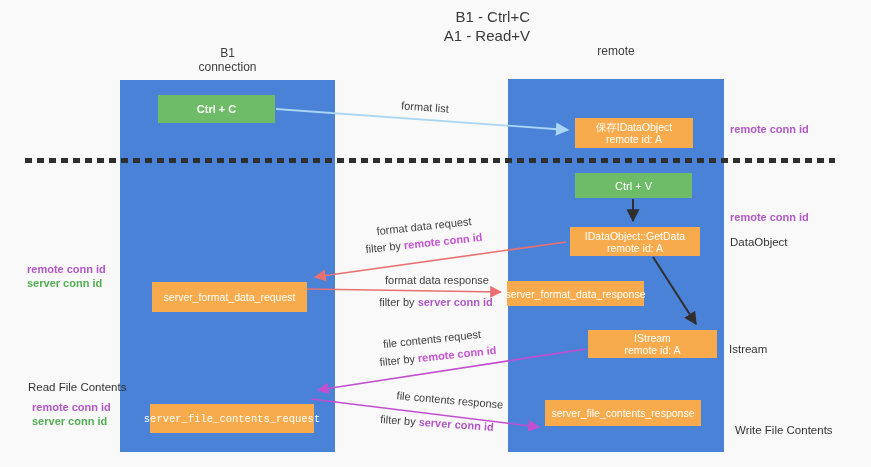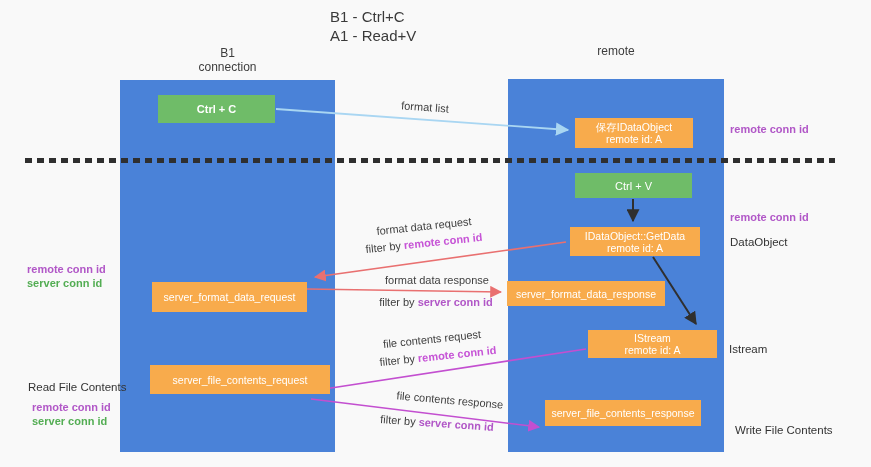--- a/index.html
+++ b/index.html
@@ -1,21 +1,21 @@
 <!DOCTYPE html>
 <html style="--bg: #f9f9f9; --lane_blue: #4a82d8; --box_green: #6fbc68; --box_orange: #f8ab4c; --arrow_red: #e97070; --arrow_magenta: #c34fd0; --arrow_blue: #a9d6f2; --arrow_black: #2f2f2f; --text_purple: #b157c7; --text_magenta: #c653d6; --text_green: #53ad53; --text_dark: #3a3a3a;"><head>
 <meta charset="utf-8">
 <style>
   html,body{margin:0;padding:0;background:#f9f9f9;}
   .canvas{
     position:relative;width:871px;height:467px;overflow:hidden;
     background:var(--bg,#f9f9f9);
     font-family:"Liberation Sans", sans-serif;
   }
-  .title{position:absolute;left:330px;top:7px;width:200px;text-align:left;
+  .title{position:absolute;left:330px;top:7px;width:200px;text-align:right;
     font-size:15px;line-height:19px;color:var(--text_dark);}
   .lane-header{position:absolute;text-align:center;font-size:12px;line-height:14px;color:#3d3d3d;}
   .lane{position:absolute;background:var(--lane_blue);}
   .dashline{position:absolute;left:25px;top:158px;width:810px;height:5px;
     background:repeating-linear-gradient(90deg,var(--arrow_black) 0 7px,transparent 7px 12px);}
   .box{position:absolute;display:flex;flex-direction:column;align-items:center;justify-content:center;
     color:#fff;text-align:center;font-size:10.5px;line-height:12px;}
   .box.green{background:var(--box_green);}
   .box.orange{background:var(--box_orange);}
   .clabel{position:absolute;width:160px;text-align:center;font-size:11px;color:#3f3f3f;white-space:nowrap;}
@@ -95,28 +95,28 @@
   <div class="box green" style="left:575px;top:173px;width:117px;height:25px;font-size:11px;">
     <span>Ctrl + V</span>
   </div>
   <div class="box orange" style="left:570px;top:227px;width:130px;height:29px;">
     <span>IDataObject::GetData</span>
     <span>remote id: A</span>
   </div>
   <div class="box orange" style="left:152px;top:282px;width:155px;height:30px;">
     <span>server_format_data_request</span>
   </div>
-  <div class="box orange" style="left:507px;top:281px;width:158px;height:25px;text-align:center;">
+  <div class="box orange" style="left:507px;top:281px;width:137px;height:25px;text-align:center;">
     <span>server_format_data_response</span>
   </div>
   <div class="box orange" style="left:588px;top:330px;width:129px;height:28px;">
     <span>IStream</span>
     <span>remote id: A</span>
   </div>
-  <div class="box orange" style="left:150px;top:365px;width:180px;height:29px;">
+  <div class="box orange" style="left:150px;top:404px;width:164px;height:29px;font-family:Liberation Mono, monospace;">
     <span>server_file_contents_request</span>
   </div>
   <div class="box orange" style="left:545px;top:400px;width:156px;height:26px;">
     <span>server_file_contents_response</span>
   </div>
 
   <div class="clabel rot-sl" style="left:345px;top:101px;">format list</div>
 
   <div class="clabel rot-up" style="left:344px;top:220px;">format data request</div>
   <div class="clabel rot-up" style="left:344px;top:237px;">

